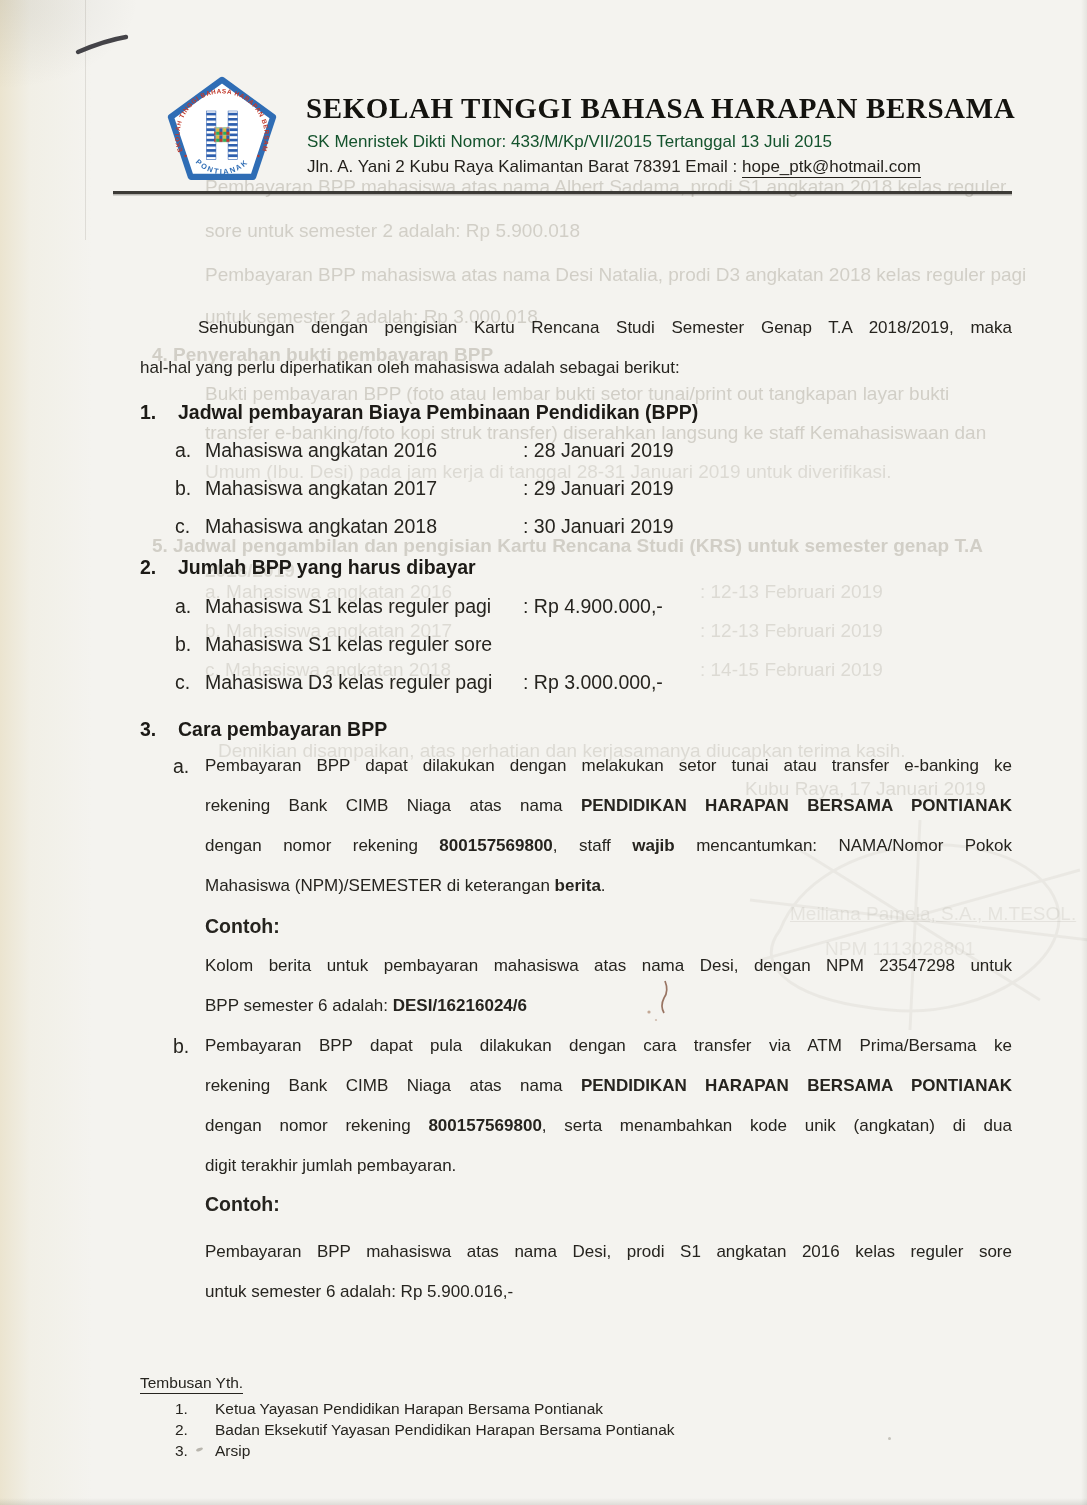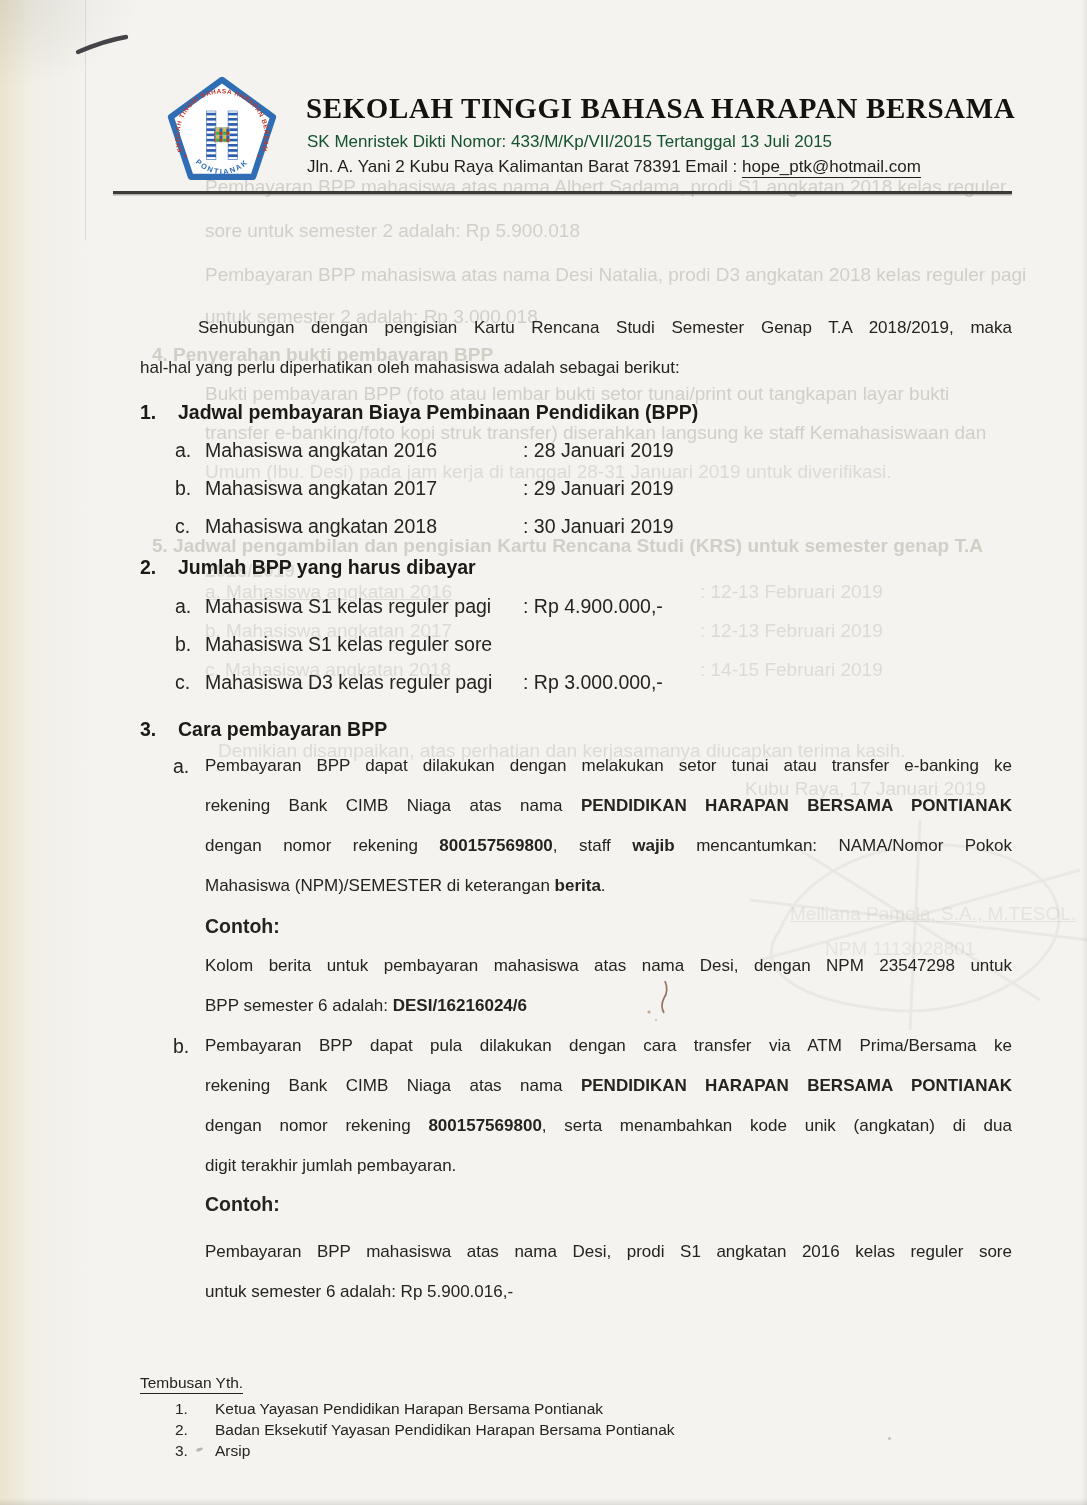--- a/index.html
+++ b/index.html
@@ -89,21 +89,21 @@
       <div class="ghost g-s" style="left: 205px; top: 176px;">Pembayaran BPP mahasiswa atas nama Albert Sadama, prodi S1 angkatan 2018 kelas reguler</div>
       <div class="ghost g-s" style="left: 205px; top: 220px;">sore untuk semester 2 adalah: Rp 5.900.018</div>
       <div class="ghost g-s" style="left: 205px; top: 264px;">Pembayaran BPP mahasiswa atas nama Desi Natalia, prodi D3 angkatan 2018 kelas reguler pagi</div>
       <div class="ghost g-s" style="left: 205px; top: 306px;">untuk semester 2 adalah: Rp 3.000.018</div>
       <div class="ghost g-s gb" style="left: 152px; top: 344px;">4.   Penyerahan bukti pembayaran BPP</div>
       <div class="ghost g-s" style="left: 205px; top: 383px;">Bukti pembayaran BPP (foto atau lembar bukti setor tunai/print out tangkapan layar bukti</div>
       <div class="ghost g-s" style="left: 205px; top: 422px;">transfer e-banking/foto kopi struk transfer) diserahkan langsung ke staff Kemahasiswaan dan</div>
       <div class="ghost g-w" style="left: 205px; top: 461px;">Umum (Ibu. Desi) pada jam kerja di tanggal 28-31 Januari 2019 untuk diverifikasi.</div>
       <div class="ghost g-s gb" style="left: 152px; top: 499px; margin-top: 36px;">5.   Jadwal pengambilan dan pengisian Kartu Rencana Studi (KRS) untuk semester genap T.A</div>
       <div class="ghost g-w gb" style="left: 205px; top: 538px; margin-top: 22px;">2018/2019</div>
-      <div class="ghost g-w" style="left: 205px; top: 581px; text-decoration: underline;">a.   Mahasiswa angkatan 2016</div>
+      <div class="ghost g-w" style="left: 205px; top: 581px;">a.   Mahasiswa angkatan 2016</div>
       <div class="ghost g-w" style="left: 700px; top: 581px;">: 12-13 Februari 2019</div>
       <div class="ghost g-w" style="left: 205px; top: 620px;">b.   Mahasiswa angkatan 2017</div>
       <div class="ghost g-w" style="left: 700px; top: 620px;">: 12-13 Februari 2019</div>
       <div class="ghost g-w" style="left: 205px; top: 659px;">c.   Mahasiswa angkatan 2018</div>
       <div class="ghost g-w" style="left: 700px; top: 659px;">: 14-15 Februari 2019</div>
       <div class="ghost g-w" style="left: 218px; top: 740px;">Demikian disampaikan, atas perhatian dan kerjasamanya diucapkan terima kasih.</div>
       <div class="ghost g-w" style="left: 745px; top: 778px;">Kubu Raya, 17 Januari 2019</div>
       <div class="ghost g-x gu" style="left: 790px; top: 903px;">Meiliana Pamela, S.A., M.TESOL.</div>
       <div class="ghost g-x" style="left: 825px; top: 938px;">NPM 1113028801</div>
     </div>

